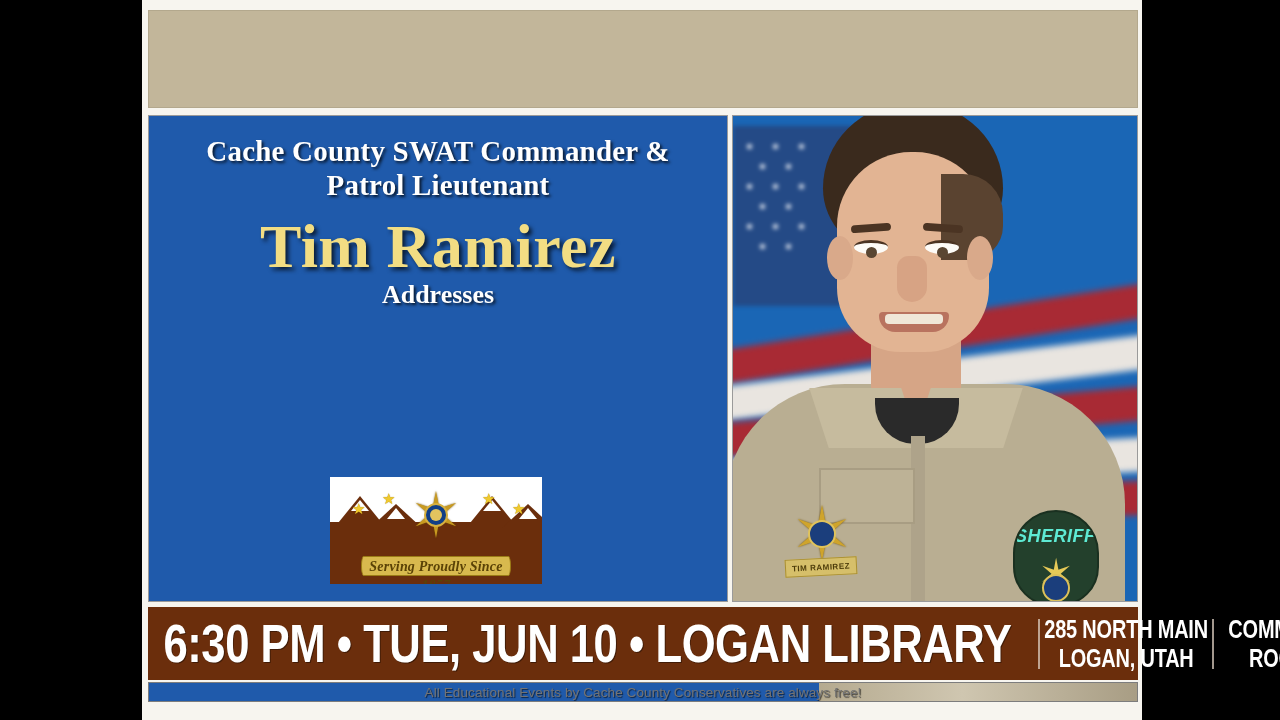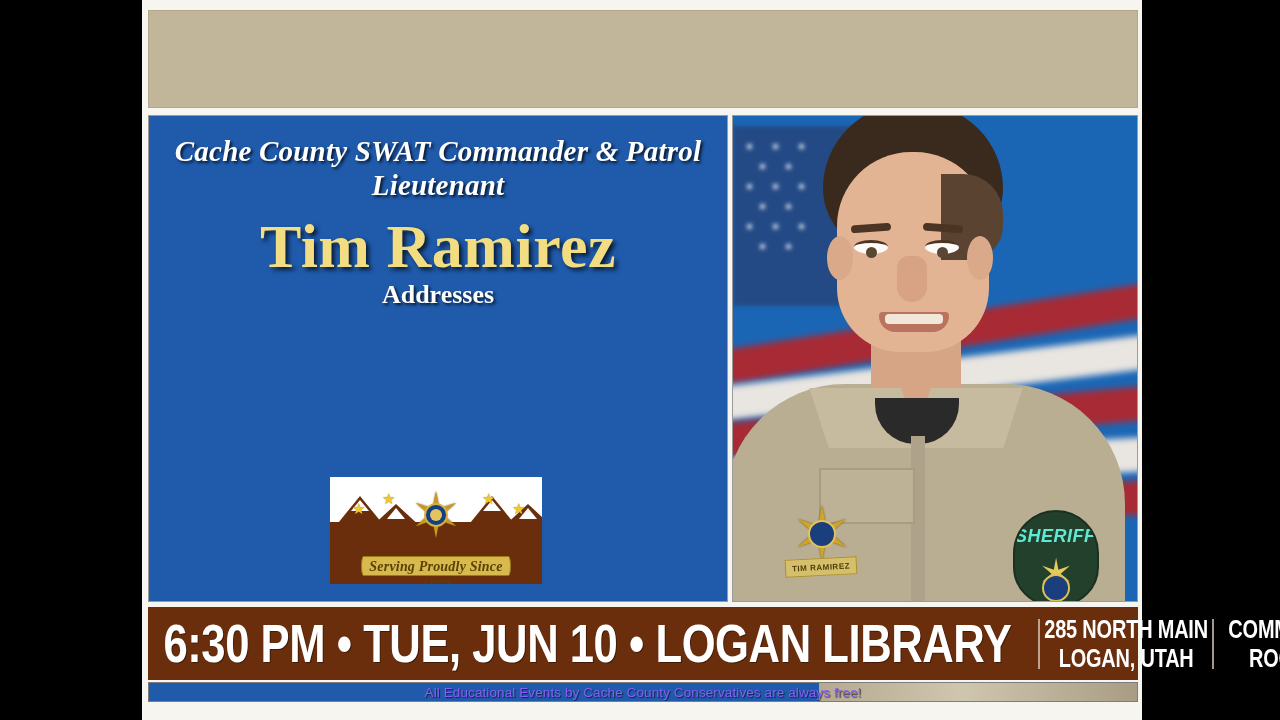--- a/index.html
+++ b/index.html
@@ -121,21 +121,20 @@
   .blue-inner { padding: 18px 16px 0 16px; text-align: center; }
 
   .role {
     font-family: "Liberation Serif", serif;
     font-weight: bold;
     font-size: 29px;
     line-height: 1.18;
     color: #ffffff;
     text-shadow: 2px 2px 3px rgba(0,0,0,.75);
     letter-spacing: .2px;
-    font-style: italic;
   }
   .speaker {
     font-family: "Liberation Serif", serif;
     font-weight: bold;
     font-size: 62px;
     line-height: 1.05;
     color: #f2dd83;
     text-shadow: 3px 3px 4px rgba(0,0,0,.7);
     margin-top: 12px;
     letter-spacing: .5px;
@@ -432,21 +431,21 @@
     position: absolute; left: 0; top: 0; width: 670px; height: 100%;
     background: #1f5aab;
   }
   .footer-photo {
     position: absolute; left: 670px; top: 0; right: 0; height: 100%;
     background: linear-gradient(90deg, #b5aa8f 0%, #cfc6b0 45%, #a89d84 100%);
   }
   .footer-text {
     position: absolute; left: 0; top: 0; width: 100%; height: 100%;
     display: flex; align-items: center; justify-content: center;
-    color: #8b5cf6;
+    color: #737373;
     font-size: 13.5px;
     letter-spacing: .1px;
     text-shadow: 1px 1px 1px rgba(0,0,0,.6);
   }
 </style>
 </head>
 <body>
 
 <div id="stage">
   <div id="flyer">

